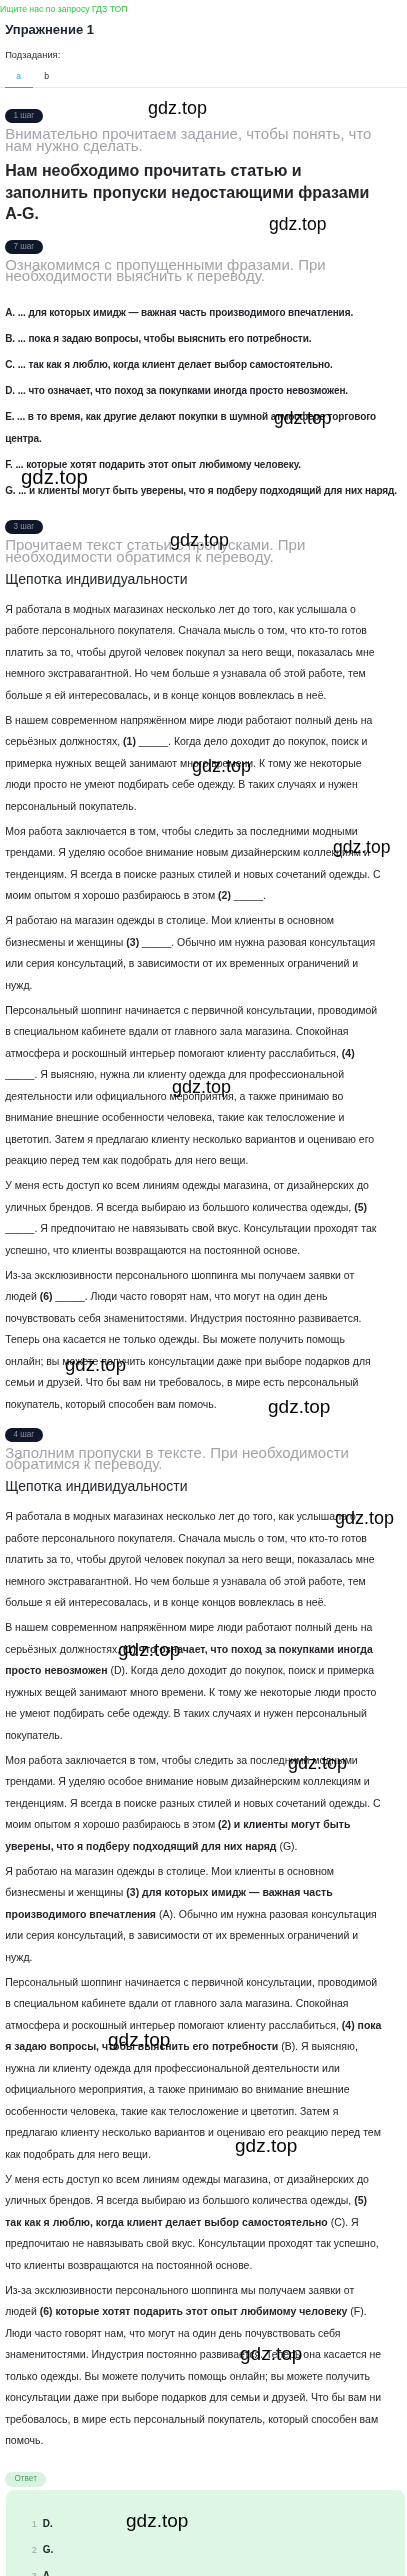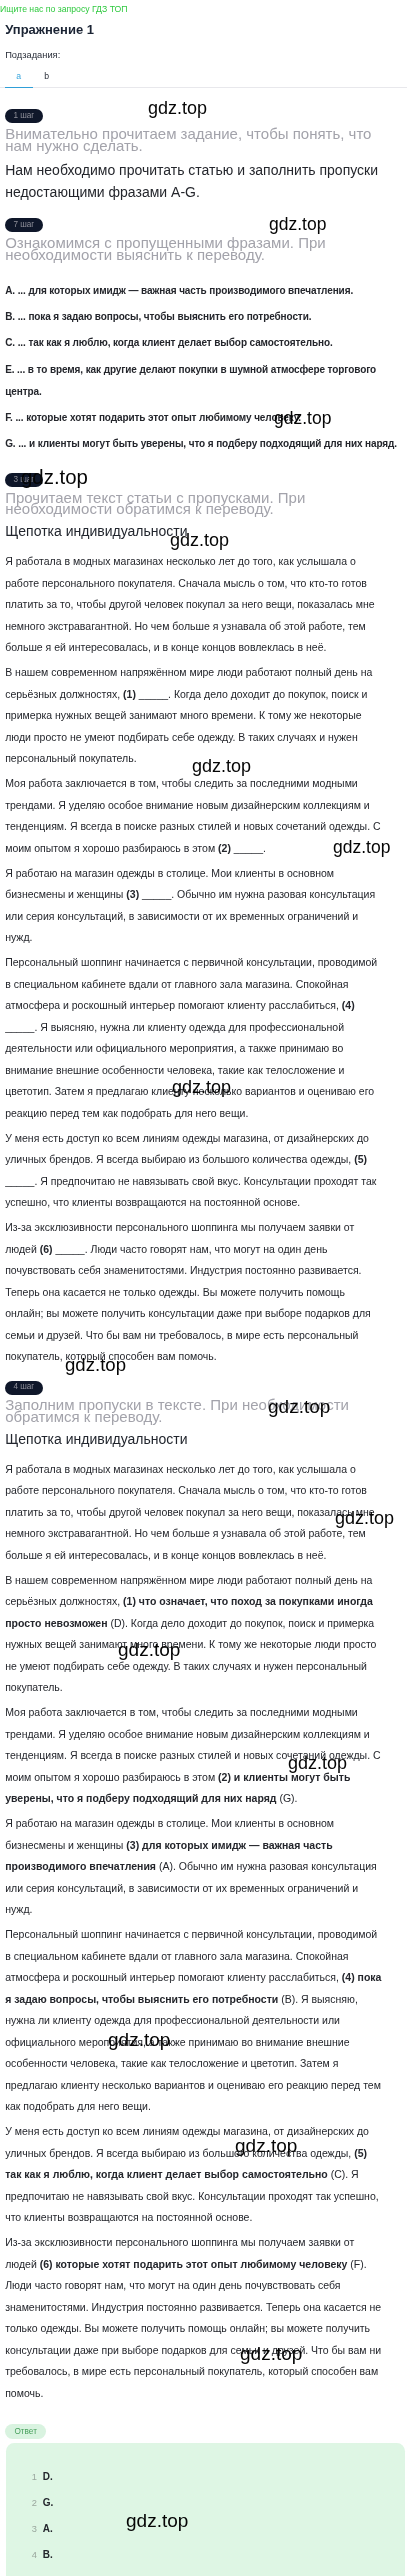--- a/index.html
+++ b/index.html
@@ -20,21 +20,21 @@
   h2.solution-title { margin:20px 0 0 0; font-size:11.6px; line-height:15px; font-weight:700; color:#1b2434; }
 
   .badge { display:inline-block; background:#0f172a; color:#90909a; font-size:8.2px; line-height:8.2px; padding:2.9px 8.2px; border-radius:7.6px; }
   .badge.m-top-lg { margin-top:21px; }
   .badge.m-top-md { margin-top:15px; }
   .badge.m-top-sm { margin-top:14px; }
   .badge.m-top-xs { margin-top:9.3px; }
 
   .hint { margin-top:4.7px; font-size:15px; line-height:11.6px; color:#a3a3ab; }
 
-  .task-bold { margin-top:9.3px; font-size:14px; line-height:21.5px; font-weight:400; color:#24262c; }
+  .task-bold { margin-top:9.3px; font-size:16px; line-height:21.5px; font-weight:700; color:#24262c; }
 
   .phrases { margin-top:20px; width:402px; }
   .phrase { margin:0 0 4.1px 0; font-size:10px; line-height:22px; font-weight:700; letter-spacing:-0.1px; color:#24262c; }
 
   .article-title { margin-top:10.5px; font-size:14px; line-height:13px; font-weight:400; color:#22262e; }
 
   .para { margin:0 0 3.5px 0; font-size:10.5px; line-height:21.5px; font-weight:400; color:#24262c; }
   .para b { font-weight:700; }
   .para.first { margin-top:13px; }
 
@@ -91,20 +91,21 @@
   </div>
 
   <div>
     <span class="badge m-top-md" style="margin-left:5.2px">7 шаг</span>
     <div class="content">
       <div class="hint">Ознакомимся с пропущенными фразами. При необходимости выяснить к переводу.</div>
       <div class="phrases">
         <p class="phrase">A. ... для которых имидж — важная часть производимого впечатления.</p>
         <p class="phrase">B. ... пока я задаю вопросы, чтобы выяснить его потребности.</p>
         <p class="phrase">C. ... так как я люблю, когда клиент делает выбор самостоятельно.</p>
+        <p class="phrase">D. ... что означает, что поход за покупками иногда просто невозможен.</p>
         <p class="phrase">E. ... в то время, как другие делают покупки в шумной атмосфере торгового центра.</p>
         <p class="phrase">F. ... которые хотят подарить этот опыт любимому человеку.</p>
         <p class="phrase">G. ... и клиенты могут быть уверены, что я подберу подходящий для них наряд.</p>
       </div>
     </div>
   </div>
 
   <div>
     <span class="badge m-top-sm" style="margin-left:5.2px">3 шаг</span>
     <div class="content">

